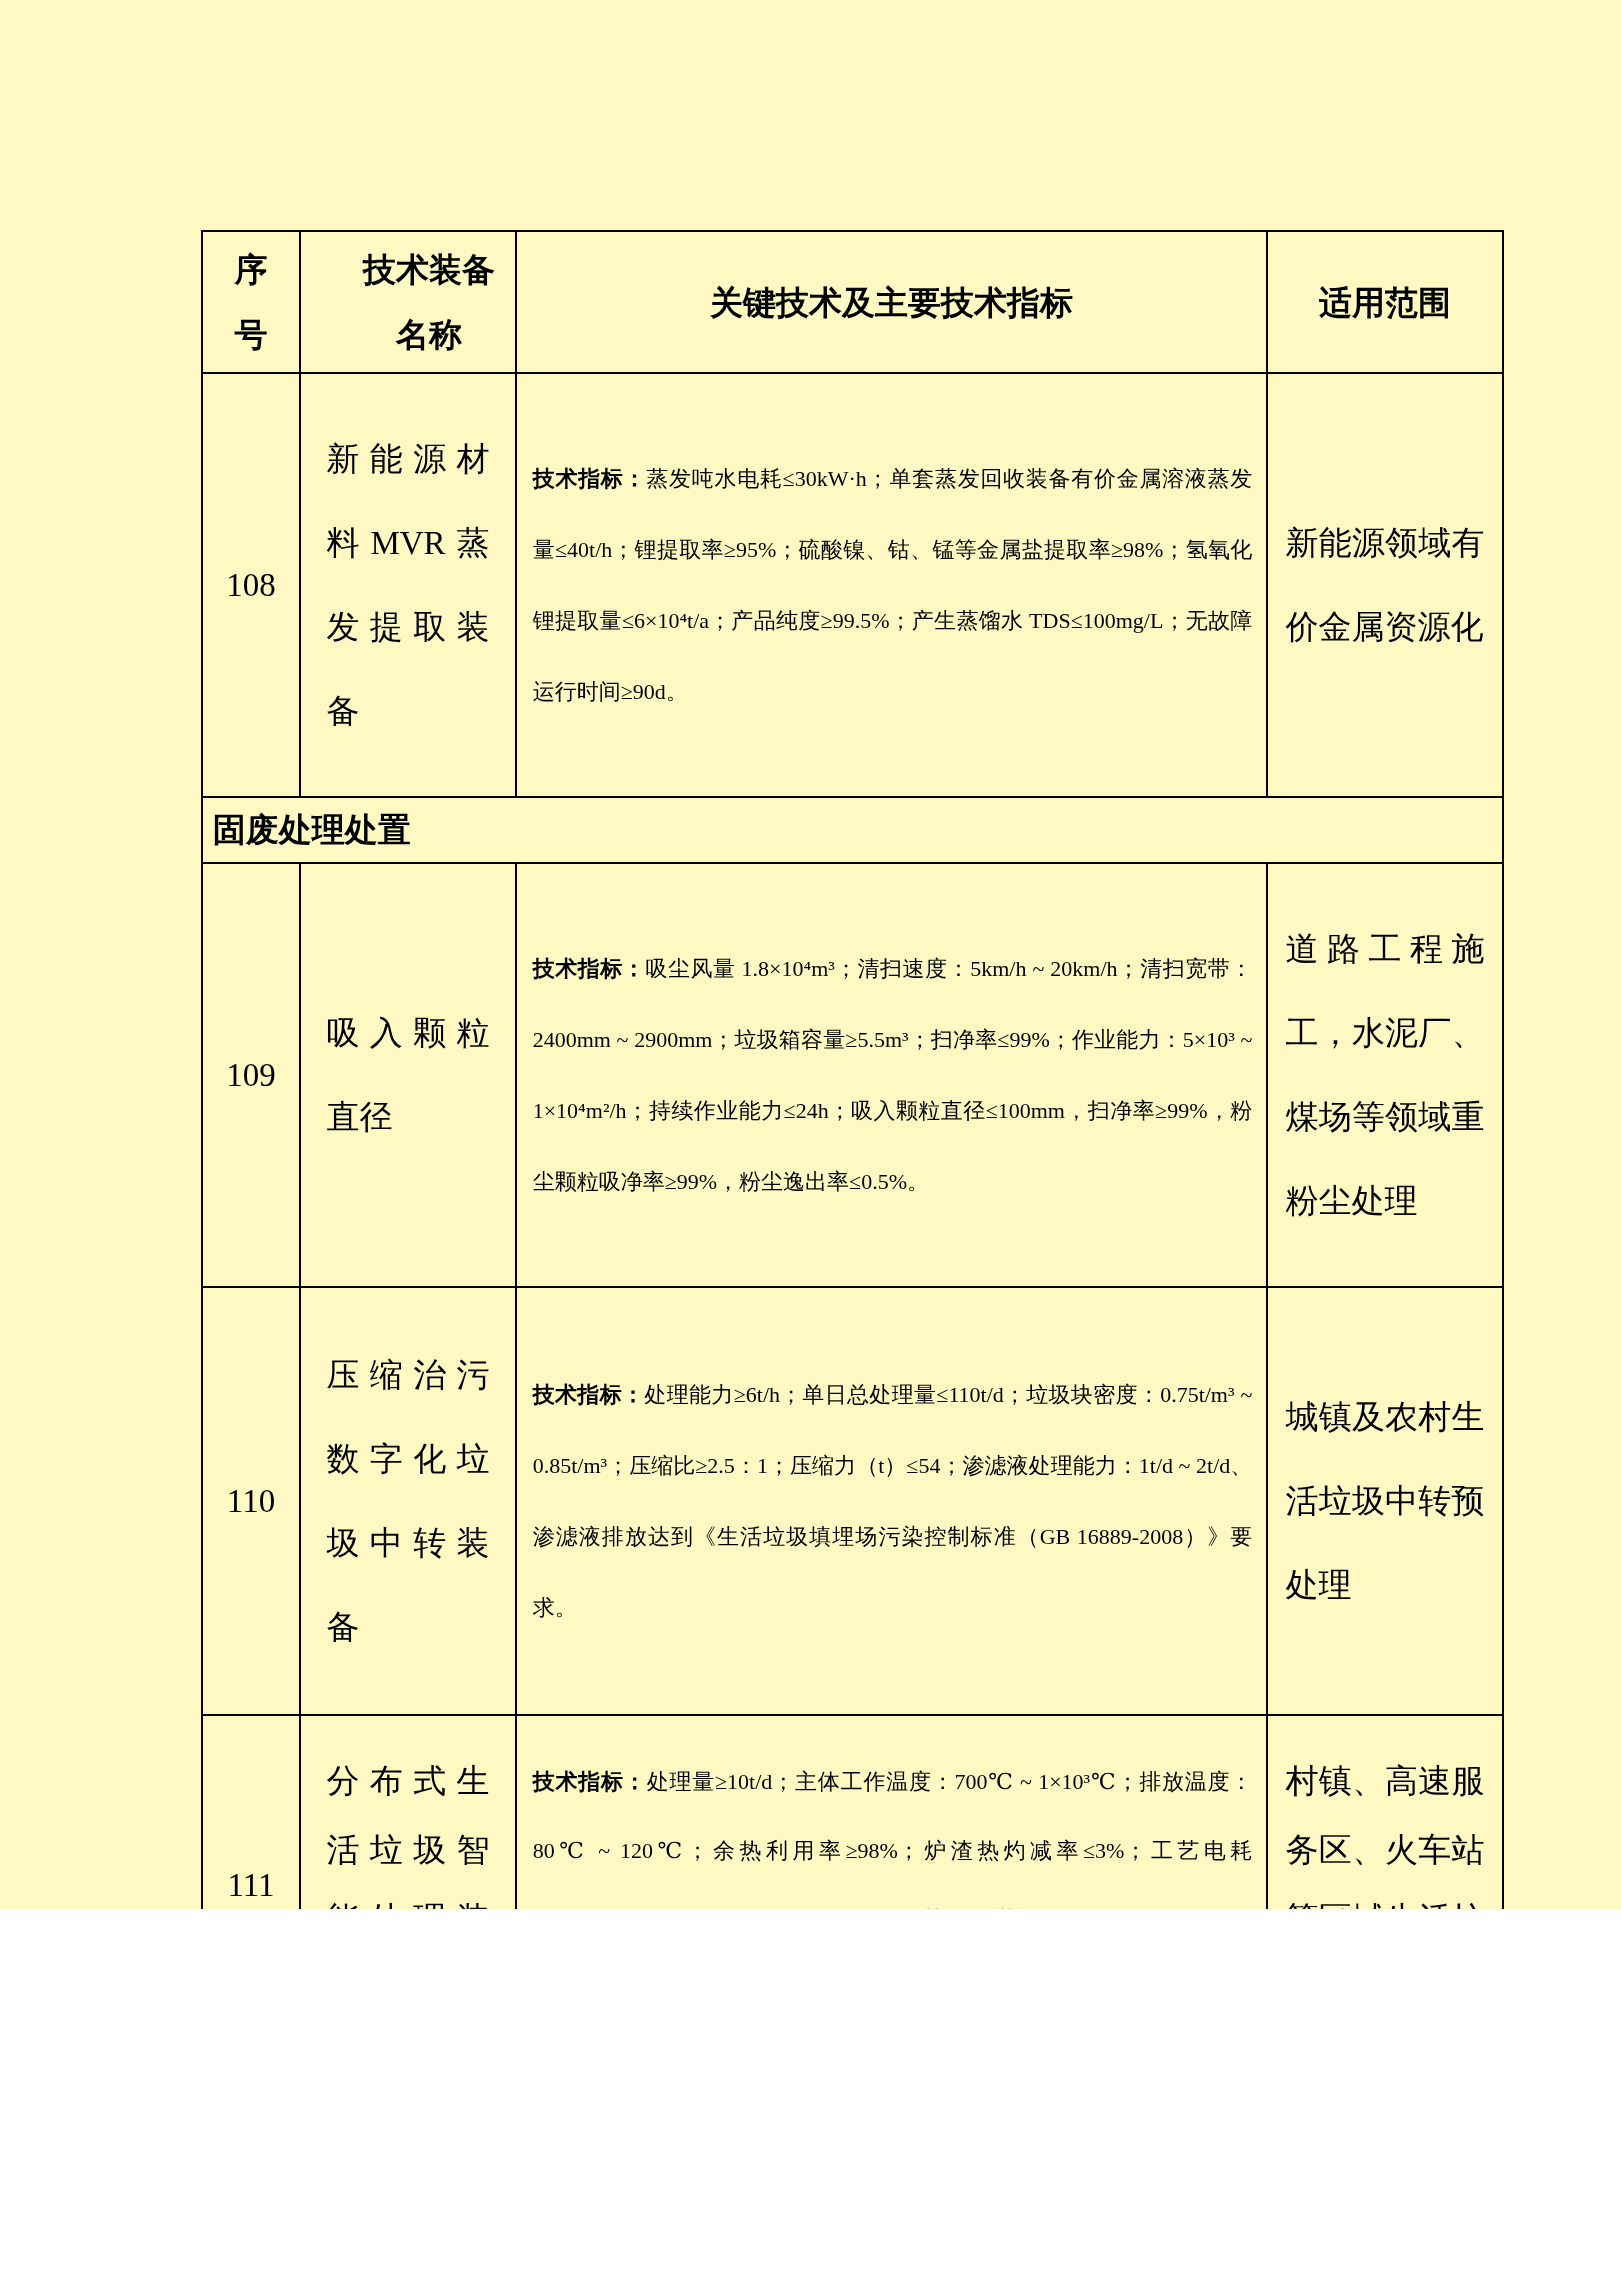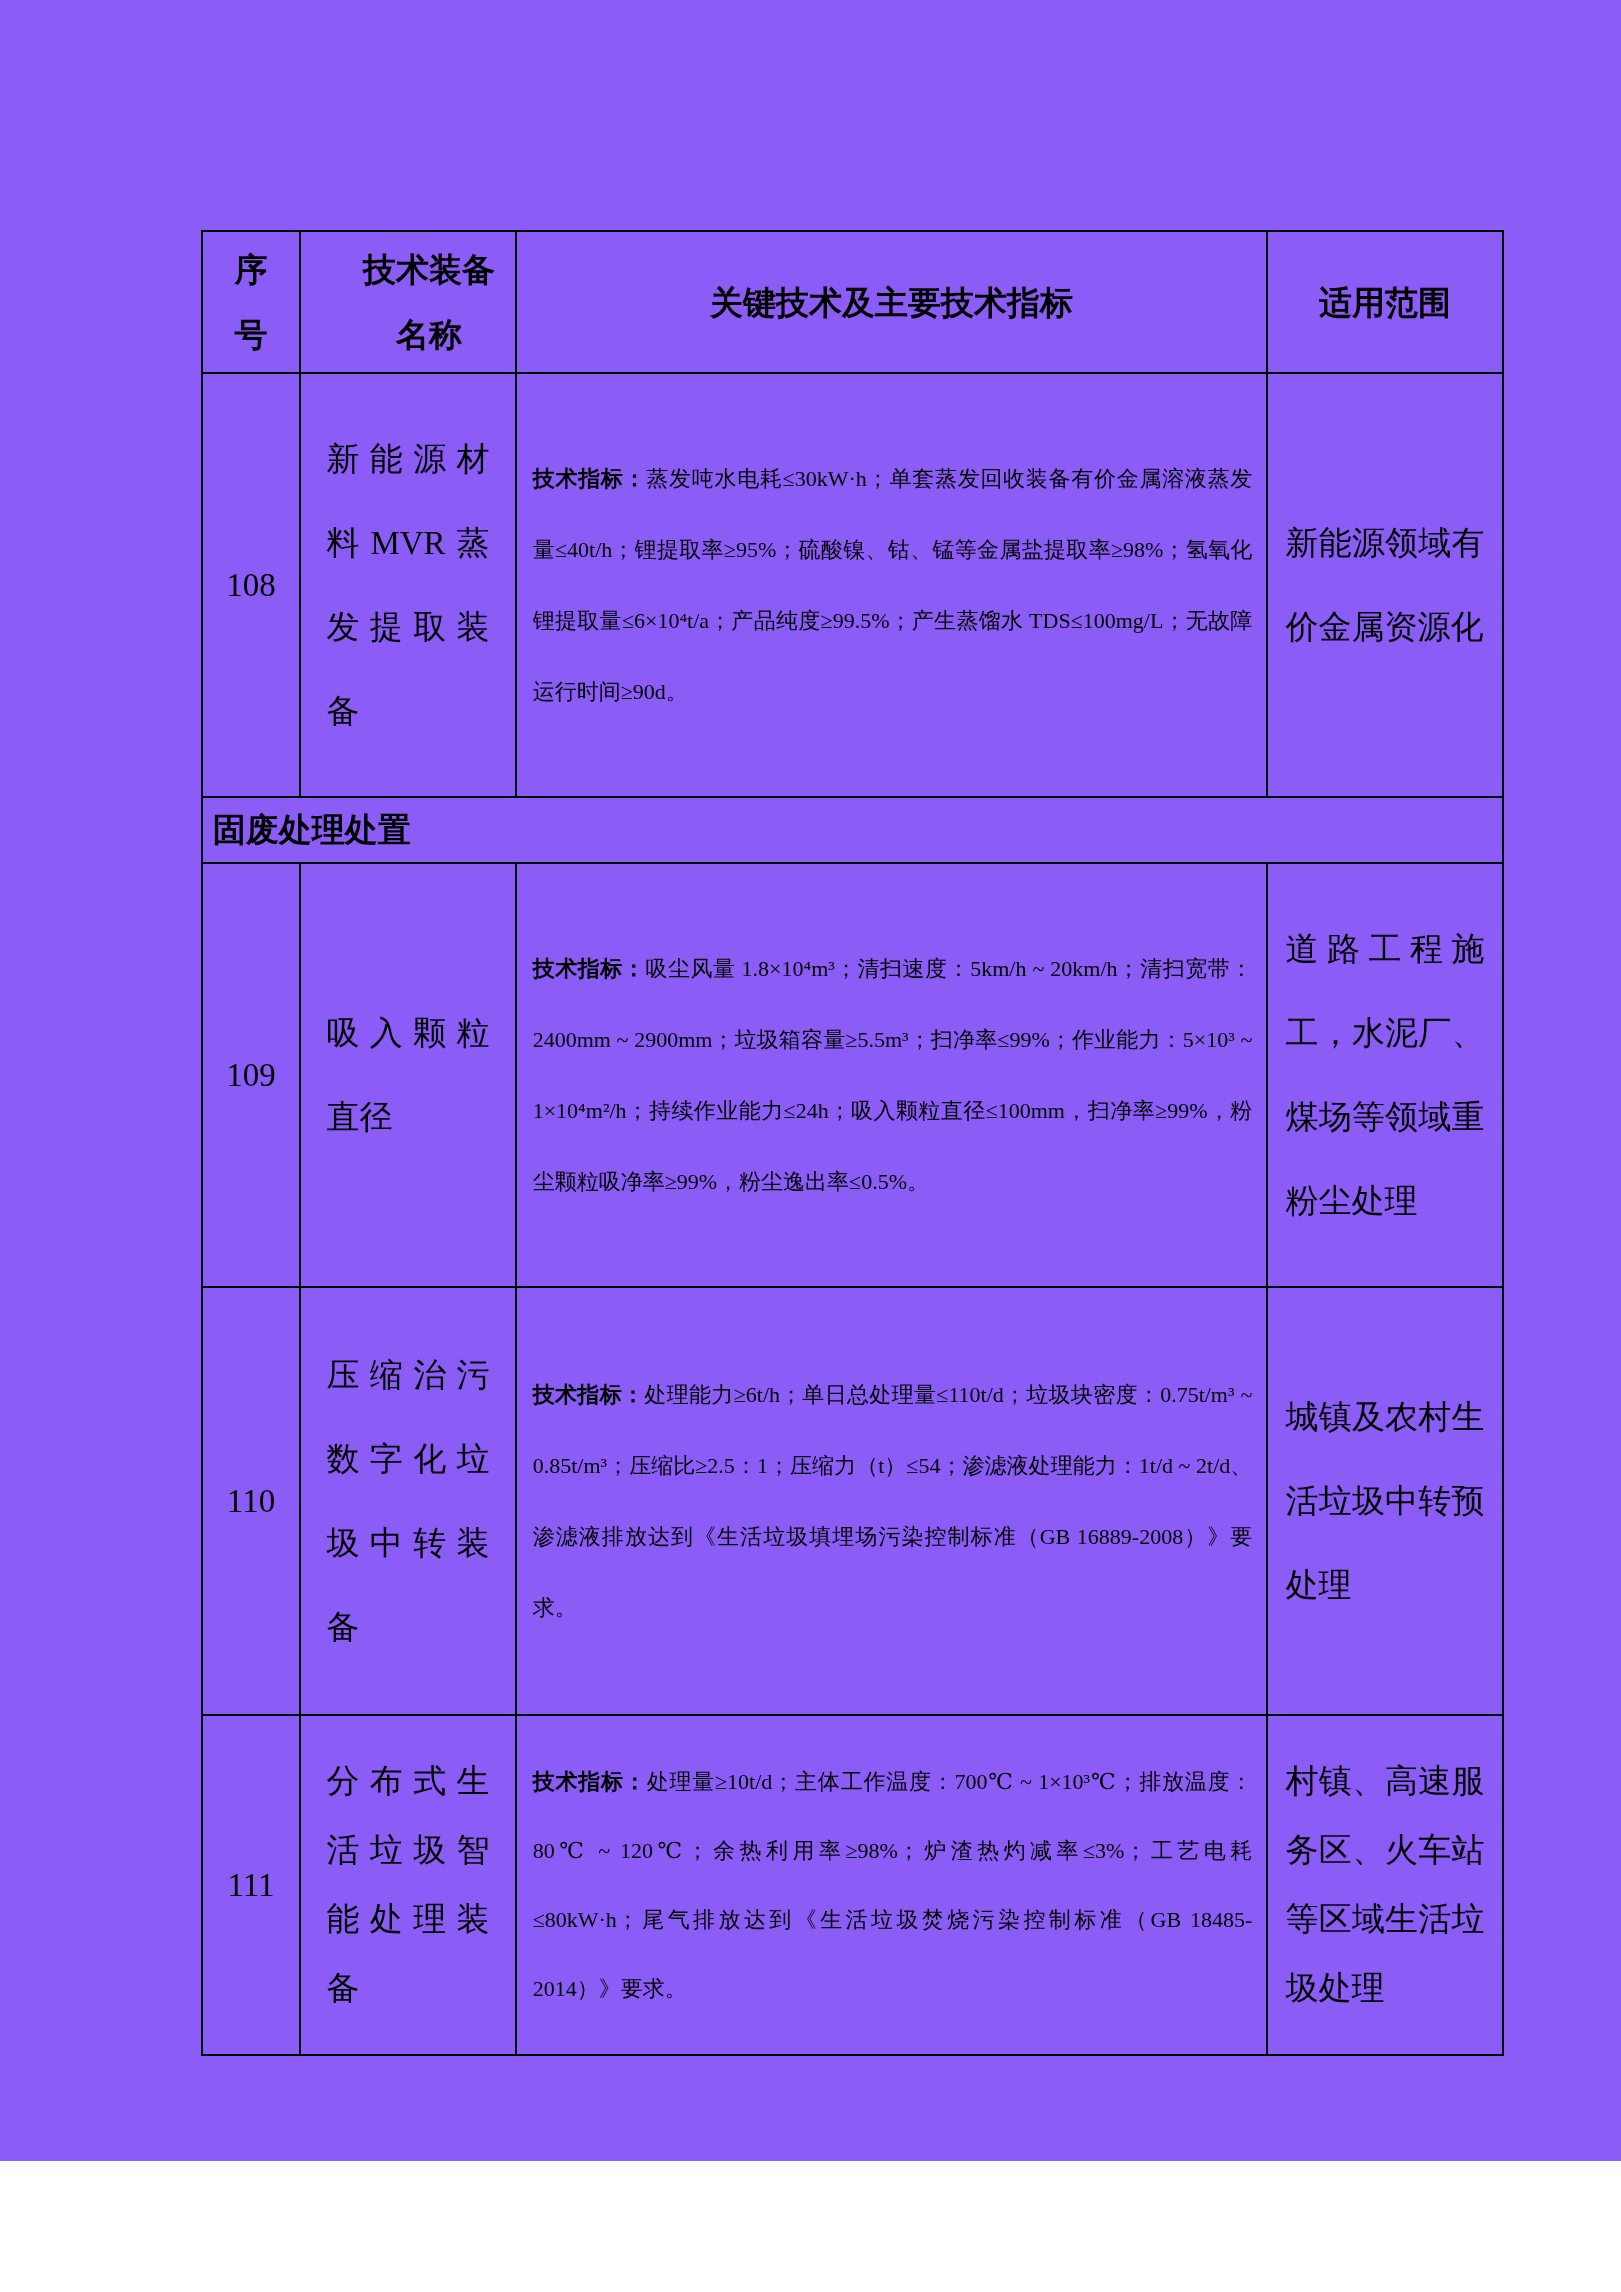--- a/index.html
+++ b/index.html
@@ -3,22 +3,22 @@
 <meta charset="utf-8">
 <style>
   html, body {
     margin: 0;
     padding: 0;
     background: #ffffff;
   }
   .page {
     position: relative;
     width: 1621px;
-    height: 2161px;
-    background: #8b5cf6;
+    height: 1909px;
+    background: #fef9c3;
     color: #000000;
     font-family: "Liberation Serif", "DejaVu Serif", serif;
     overflow: hidden;
   }
   table.doc-table {
     position: absolute;
     left: 201px;
     top: 230px;
     width: 1301px;
     border-collapse: collapse;

